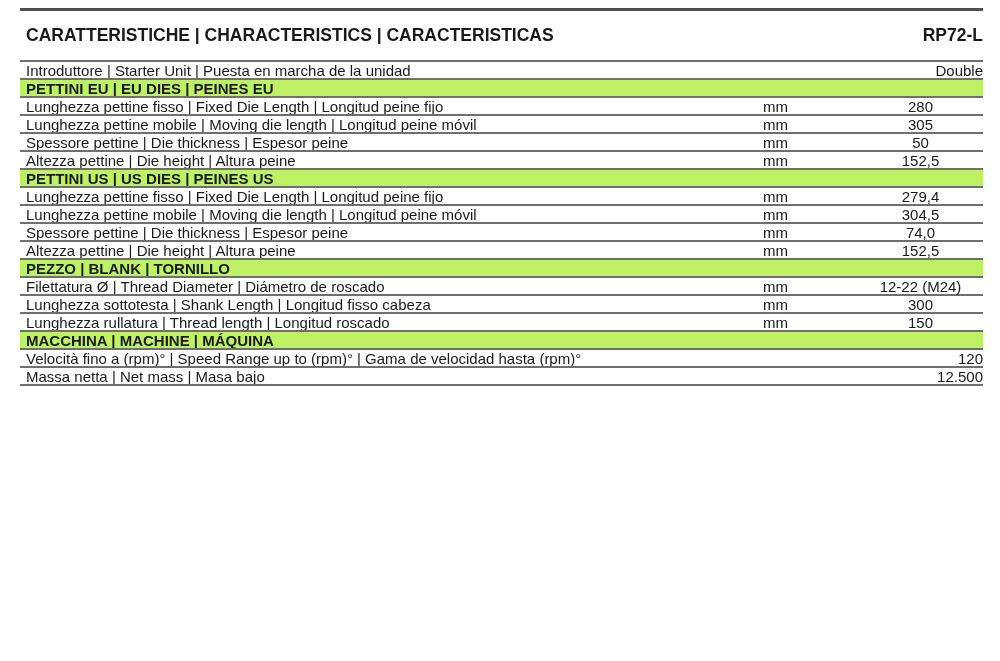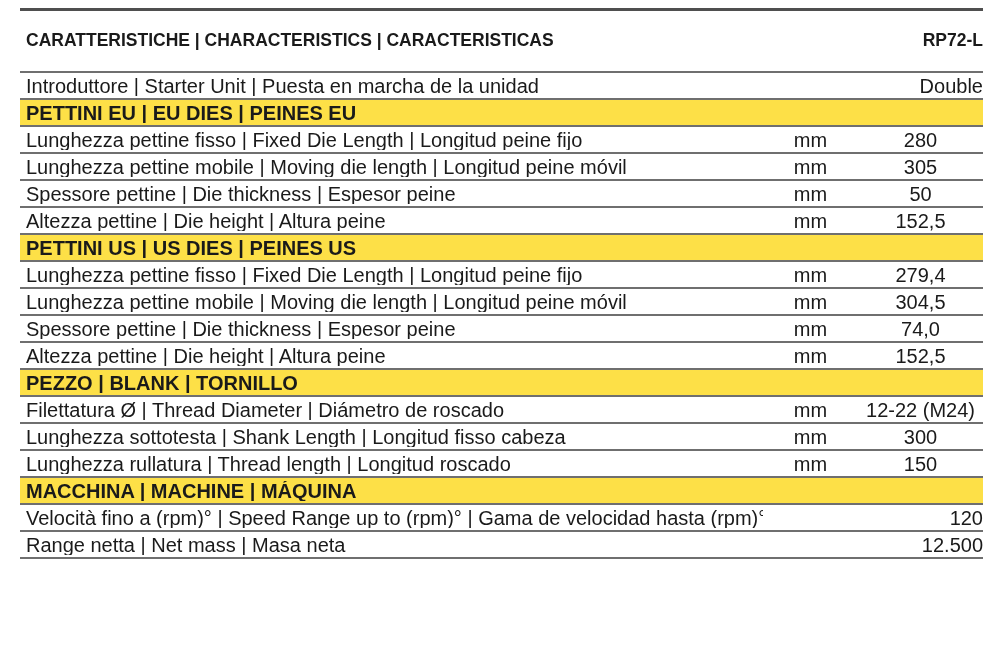--- a/index.html
+++ b/index.html
@@ -16,44 +16,43 @@
   .spec-table {
     position: absolute;
     left: 20px;
     top: 8px;
     width: 963px;
     border-top: 3px solid #4f4f4f;
   }
   .row {
     display: flex;
     align-items: center;
-    height: 27px;
+    height: 18px;
     border-bottom: 2px solid #6f6f6f;
-    font-size: 20px;
+    font-size: 15px;
     line-height: 1;
     background: #ffffff;
   }
   .row.title-row {
-    height: 62px;
+    height: 51px;
     font-size: 17.5px;
     font-weight: 700;
   }
   .row.section-row {
-    background: #fde047;
+    background: #bef264;
     font-weight: 700;
   }
   .c-label {
     flex: 1;
     padding-left: 6px;
     white-space: nowrap;
     overflow: hidden;
   }
   .c-unit {
     width: 95px;
-    text-align: center;
     flex: none;
   }
   .c-value {
     width: 125px;
     text-align: center;
     flex: none;
   }
   .c-merged {
     width: 220px;
     text-align: right;
@@ -162,17 +161,17 @@
     <div class="c-merged"></div>
   </div>
 
   <div class="row">
     <div class="c-label">Velocità fino a (rpm)° | Speed Range up to (rpm)° | Gama de velocidad hasta (rpm)°</div>
     <div class="c-merged">120</div>
   </div>
 
 
   <div class="row">
-    <div class="c-label">Range netta | Net mass | Masa neta</div>
+    <div class="c-label">Massa netta | Net mass | Masa bajo</div>
     <div class="c-merged">12.500</div>
   </div>
 
 </div>
 
 </body></html>

